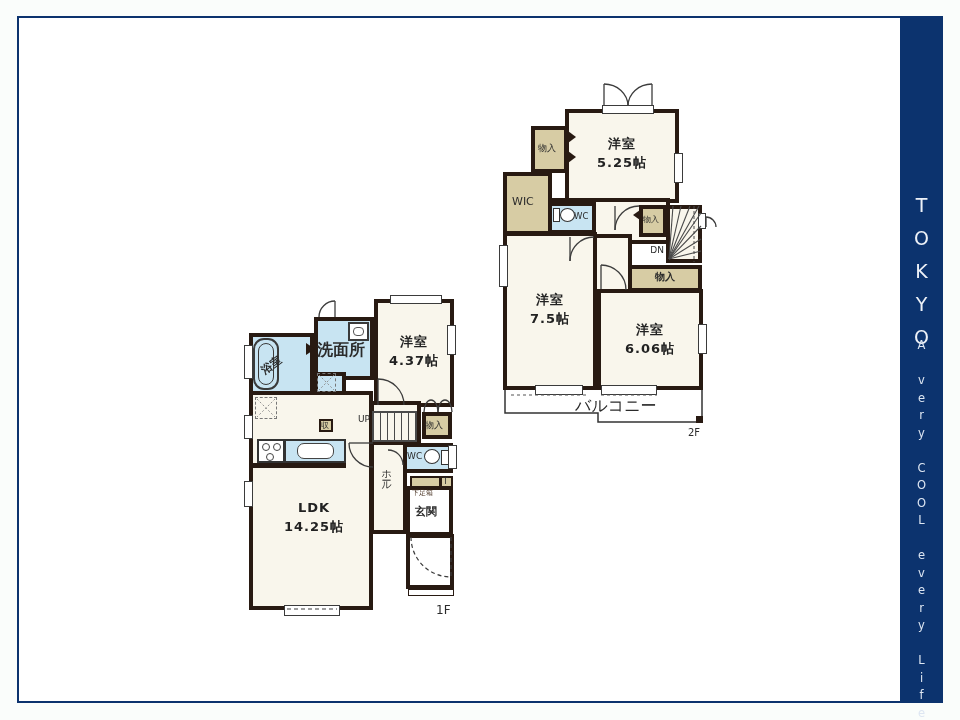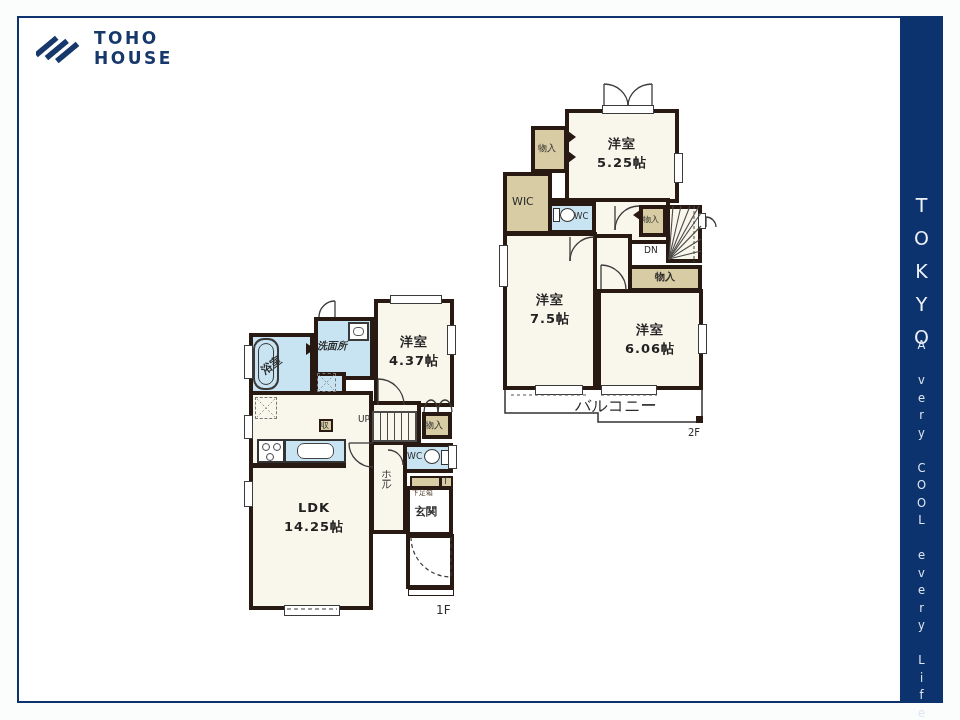--- a/index.html
+++ b/index.html
@@ -50,35 +50,20 @@
 <body>
 
 <div class="page">
   <div class="frame"></div>
 
   <div class="band">
     <div class="vtext band-title">TOKYO</div>
     <div class="vtext band-tag">A very COOL every Life!</div>
   </div>
 
-  <div class="logo">
-    <span>
-      <svg width="48" height="46" viewBox="0 0 48 46">
-        <g fill="#16386b" transform="rotate(-40 24 23)">
-          <rect x="3" y="8" width="27" height="5.5"></rect>
-          <rect x="9" y="17" width="27" height="5.5"></rect>
-          <rect x="15" y="26" width="27" height="5.5"></rect>
-        </g>
-      </svg>
-    </span>
-    <div class="logo-text">
-      <div>TOHO</div>
-      <div>HOUSE</div>
-    </div>
-  </div>
 
   <div class="floor" id="floor1" style="left:240px;top:293px;width:222px;height:344px;">
 
     <div class="room wet" style="left:9px;top:40px;width:65px;height:62px;"></div>
     <div class="room wet" style="left:74px;top:24px;width:60px;height:63px;"></div>
     <div class="room wet" style="left:74px;top:79px;width:32px;height:24px;"></div>
     <div class="room cream" style="left:134px;top:6px;width:80px;height:108px;"></div>
     <div class="room cream" style="left:9px;top:98px;width:124px;height:219px;"></div>
     <div class="room cream" style="left:130px;top:108px;width:51px;height:44px;"></div>
     <div class="room cream" style="left:130px;top:148px;width:37px;height:93px;"></div>
@@ -139,21 +124,21 @@
       <g stroke="#888" stroke-width="0.9" stroke-dasharray="2,2">
         <path d="M17,106 L35,124"></path>
           <path d="M35,106 L17,124"></path>
         <path d="M79,82 L94,97"></path>
           <path d="M94,82 L79,97"></path>
       </g>
       <polygon points="66,50 75,56 66,62" fill="#281a12"></polygon>
     </svg>
 
     <div class="lbl" style="left:18px;top:58px;width:48px;font-size:11px;transform:rotate(-36deg);font-weight:600;">浴室</div>
-    <div class="lbl" style="left:77px;top:47px;width:56px;font-size:10px;font-weight:600;font-style:italic;">洗面所</div>
+    <div class="lbl" style="left:77px;top:47px;width:56px;font-size:16px;font-weight:600;">洗面所</div>
     <div class="lbl rlabel" style="left:136px;top:40px;width:76px;">
       <div>洋室</div>
       <div>4.37帖</div>
     </div>
     <div class="lbl rlabel" style="left:38px;top:206px;width:72px;">
       <div>LDK</div>
       <div>14.25帖</div>
     </div>
     <div class="lbl small" style="left:167px;top:158px;">WC</div>
     <div class="lbl vlabel" style="left:140px;top:170px;font-size:10px;height:60px;">ホール</div>
@@ -231,21 +216,21 @@
     </svg>
 
     <div class="lbl rlabel" style="left:84px;top:42px;width:82px;">
       <div>洋室</div>
       <div>5.25帖</div>
     </div>
     <div class="lbl small" style="left:41px;top:50px;">物入</div>
     <div class="lbl" style="left:15px;top:102px;font-size:11px;font-weight:400;">WIC</div>
     <div class="lbl" style="left:77px;top:118px;font-size:8.5px;">WC</div>
     <div class="lbl" style="left:146px;top:122px;font-size:8px;">物入</div>
-    <div class="lbl small" style="left:147px;top:152px;width:20px;">DN</div>
+    <div class="lbl small" style="left:147px;top:152px;width:20px;text-align:right;">DN</div>
     <div class="lbl rlabel" style="left:13px;top:198px;width:80px;">
       <div>洋室</div>
       <div>7.5帖</div>
     </div>
     <div class="lbl" style="left:143px;top:178px;width:50px;text-align:center;font-size:10px;font-weight:600;">物入</div>
     <div class="lbl rlabel" style="left:111px;top:228px;width:84px;">
       <div>洋室</div>
       <div>6.06帖</div>
     </div>
     <div class="lbl" style="left:78px;top:303px;font-size:16px;">バルコニー</div>

